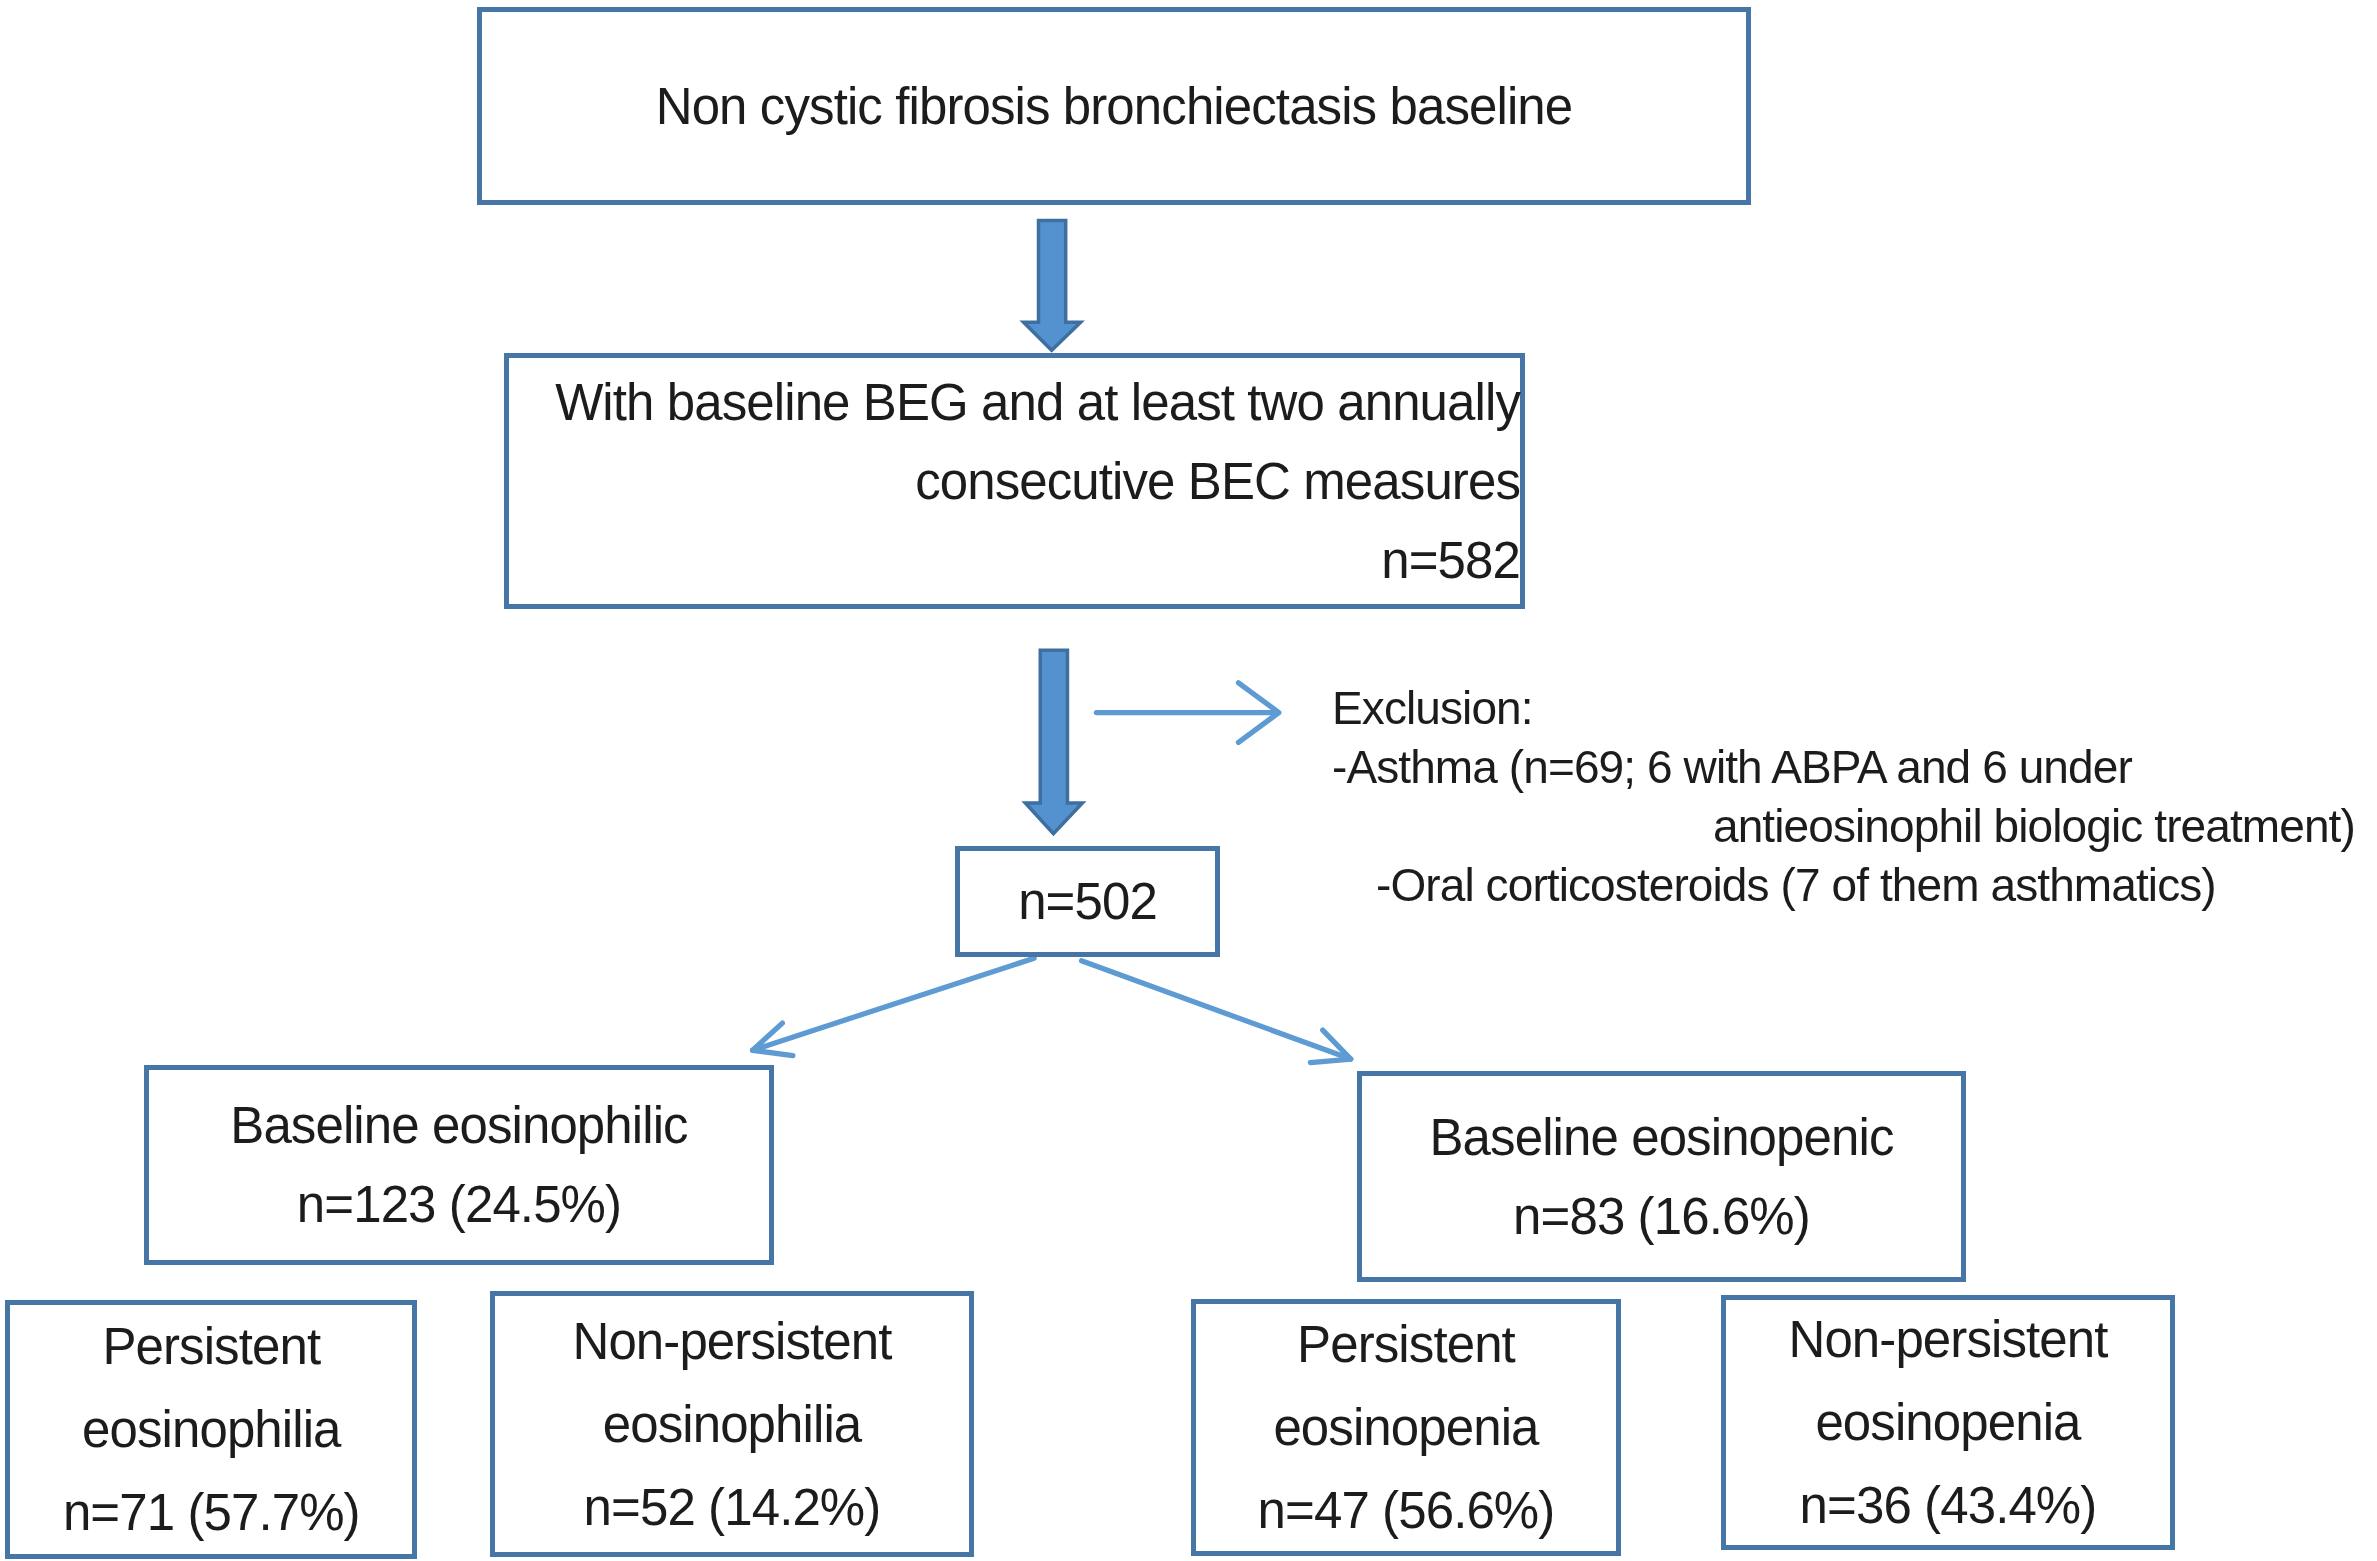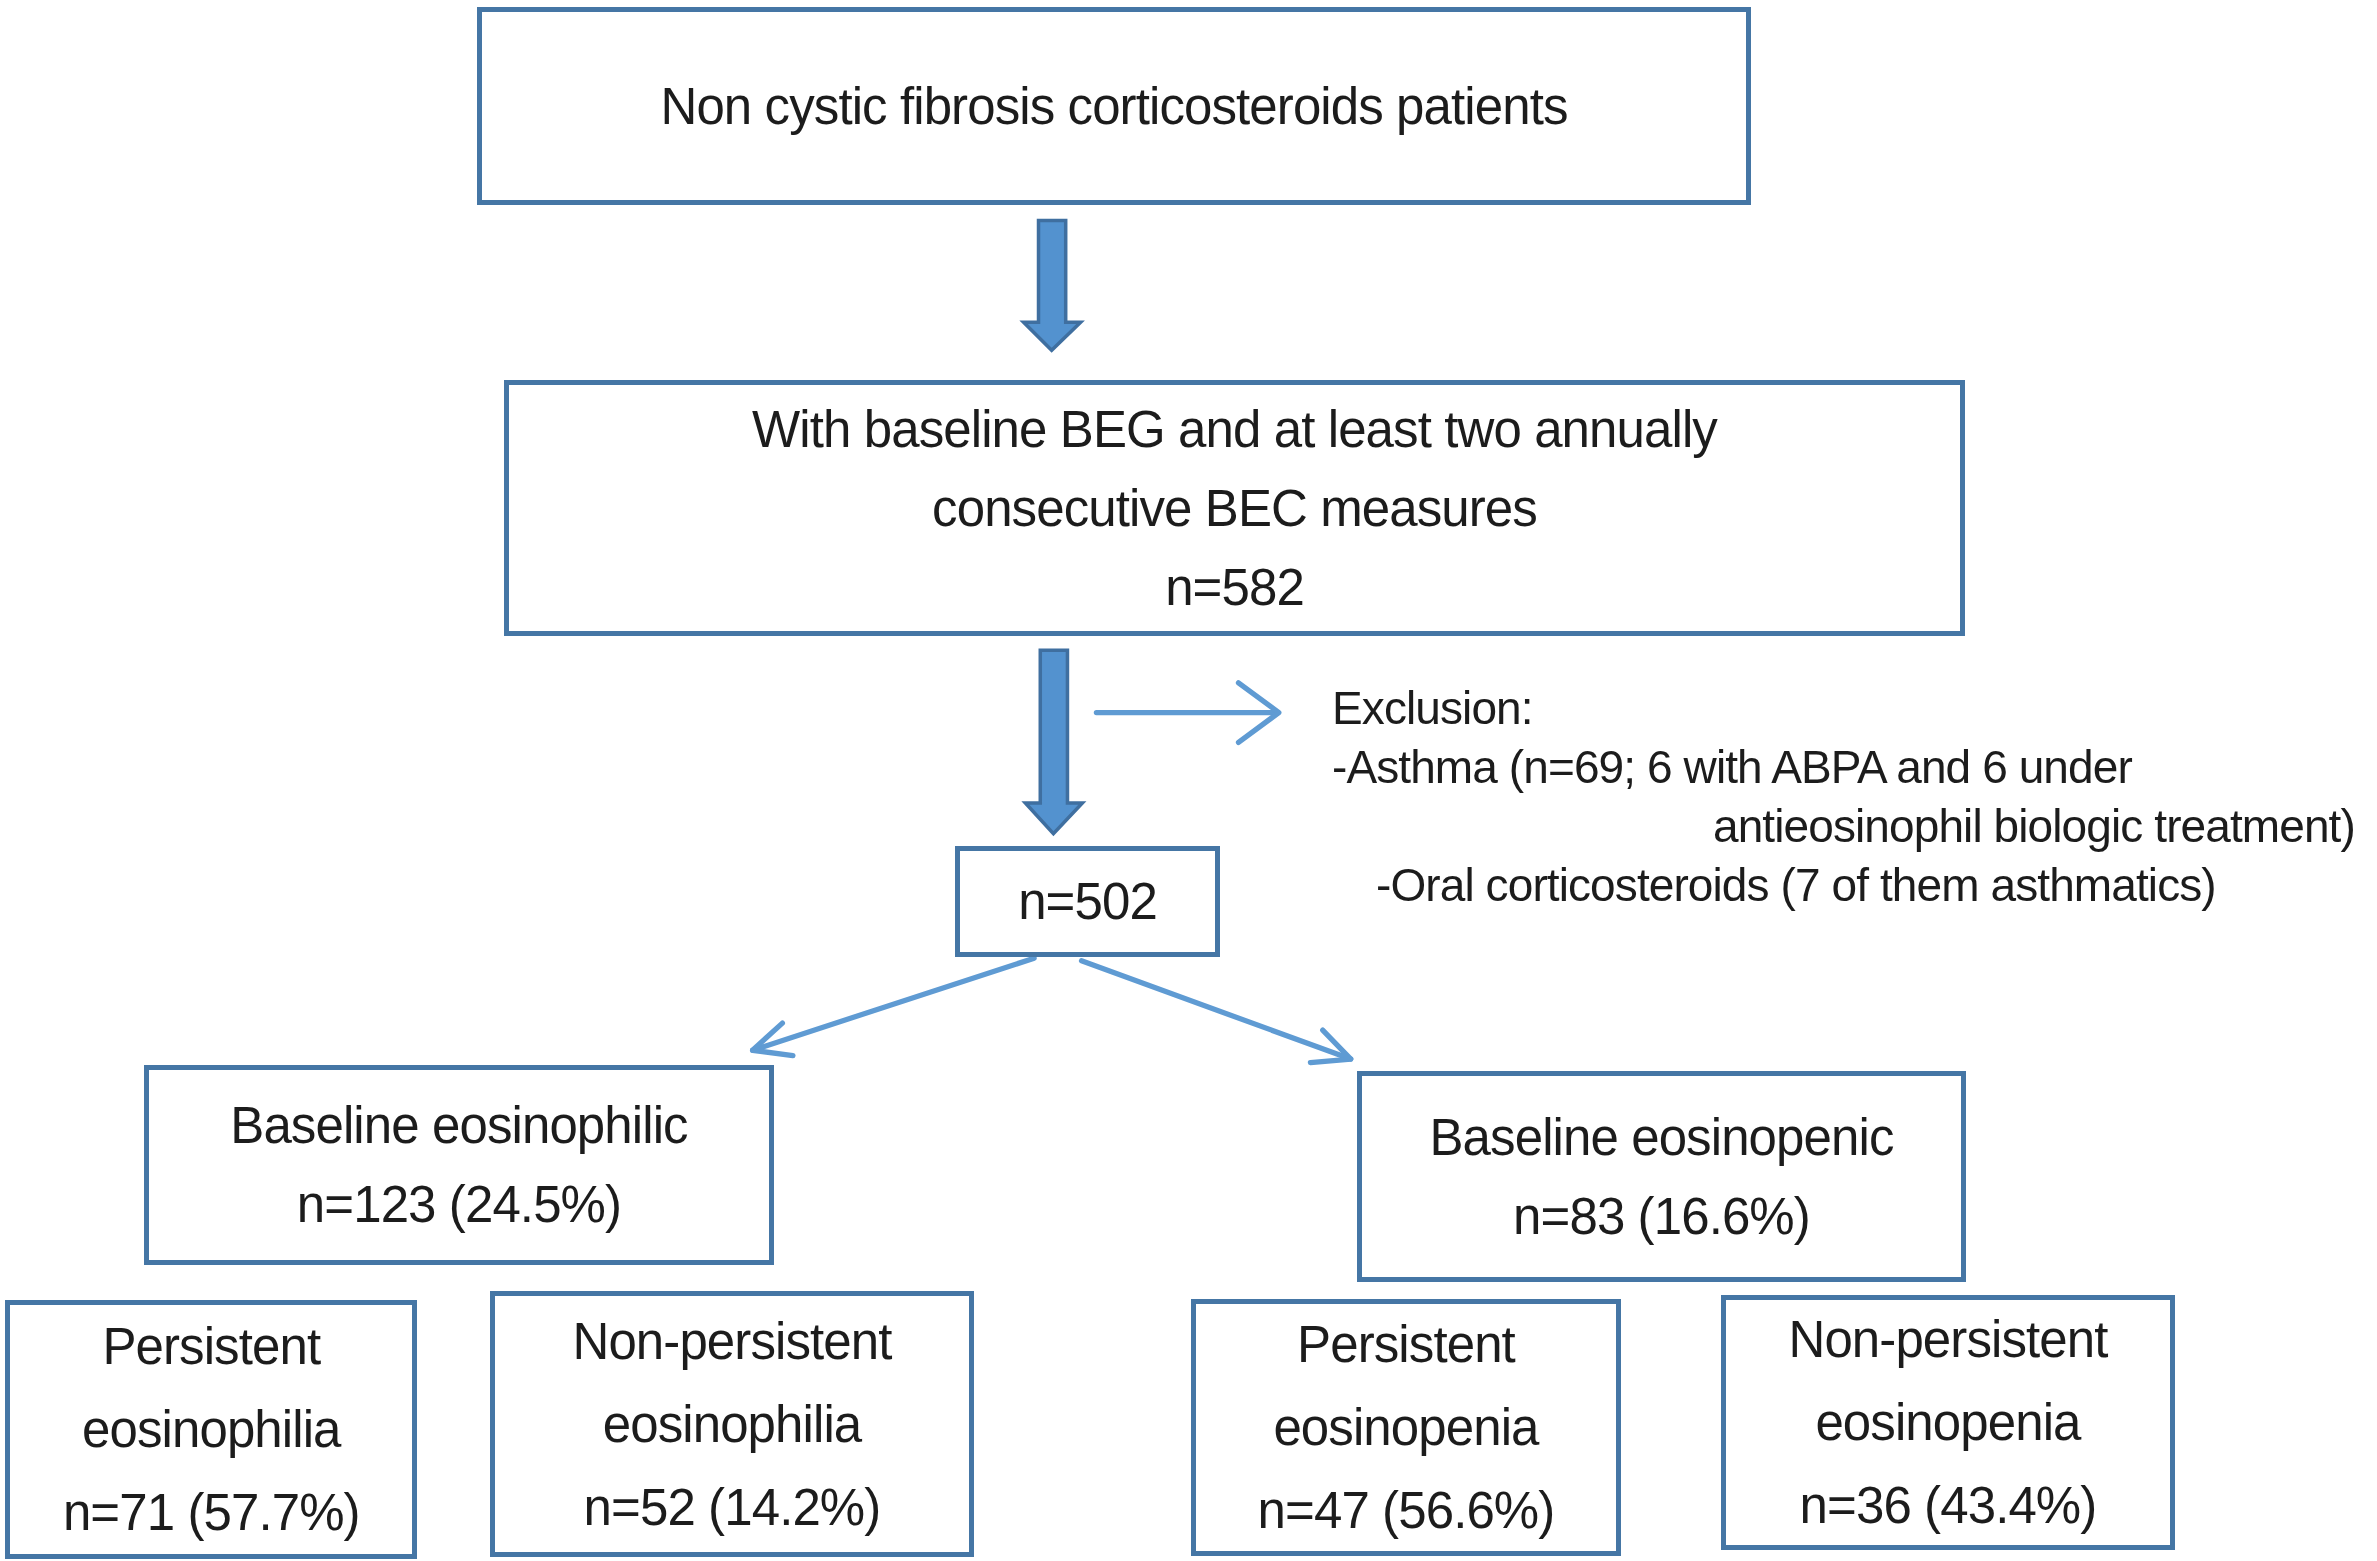--- a/index.html
+++ b/index.html
@@ -23,21 +23,21 @@
   .thin-head{stroke:var(--connector);stroke-width:6;fill:none;stroke-linecap:round;stroke-linejoin:round;}
   .box{
     position:absolute;box-sizing:border-box;
     border:5.3px solid var(--box-border);background:var(--bg);
     display:flex;flex-direction:column;justify-content:center;
     text-align:center;font-size:51px;letter-spacing:-0.9px;
   }
   .box .line{line-height:79px;white-space:nowrap;}
   .box.small3 .line{line-height:83px;}
   #box-top{left:477px;top:7px;width:1274px;height:198px;}
-  #box-criteria{left:504px;top:380px;width:1461px;height:256px;}
+  #box-criteria{left:504px;top:353px;width:1021px;height:256px;align-items:flex-end;}
   #box-n502{left:927px;top:846px;width:265px;height:111px;margin-left:28px;}
   #box-eosinophilic{left:144px;top:1065px;width:630px;height:200px;}
   #box-eosinopenic{left:1357px;top:1071px;width:609px;height:211px;}
   #box-pers-philia{left:5.3px;top:1300px;width:412px;height:259px;}
   #box-nonpers-philia{left:490px;top:1291px;width:484px;height:266px;}
   #box-pers-penia{left:1191px;top:1299px;width:430px;height:257px;}
   #box-nonpers-penia{left:1721px;top:1295px;width:454px;height:255px;}
   .excl{
     position:absolute;left:1332px;top:679px;
     font-size:46px;letter-spacing:-0.9px;color:var(--text);
@@ -68,21 +68,21 @@
       <polyline class="thin-head" points="904,1203 858,1197 892,1166"></polyline>
     </g>
 
     <g>
       <line class="thin-line" x1="1233" y1="1095" x2="1540" y2="1207"></line>
       <polyline class="thin-head" points="1508,1174 1540,1207 1494,1211"></polyline>
     </g>
   </svg>
 
   <div class="box" id="box-top">
-    <div class="line">Non cystic fibrosis corticosteroids patients</div>
+    <div class="line">Non cystic fibrosis bronchiectasis baseline</div>
   </div>
 
   <div class="box" id="box-criteria">
     <div class="line">With baseline BEG and at least two annually</div>
     <div class="line">consecutive BEC measures</div>
     <div class="line">n=582</div>
   </div>
 
   <div class="excl">
     <div class="eline">Exclusion:</div>

